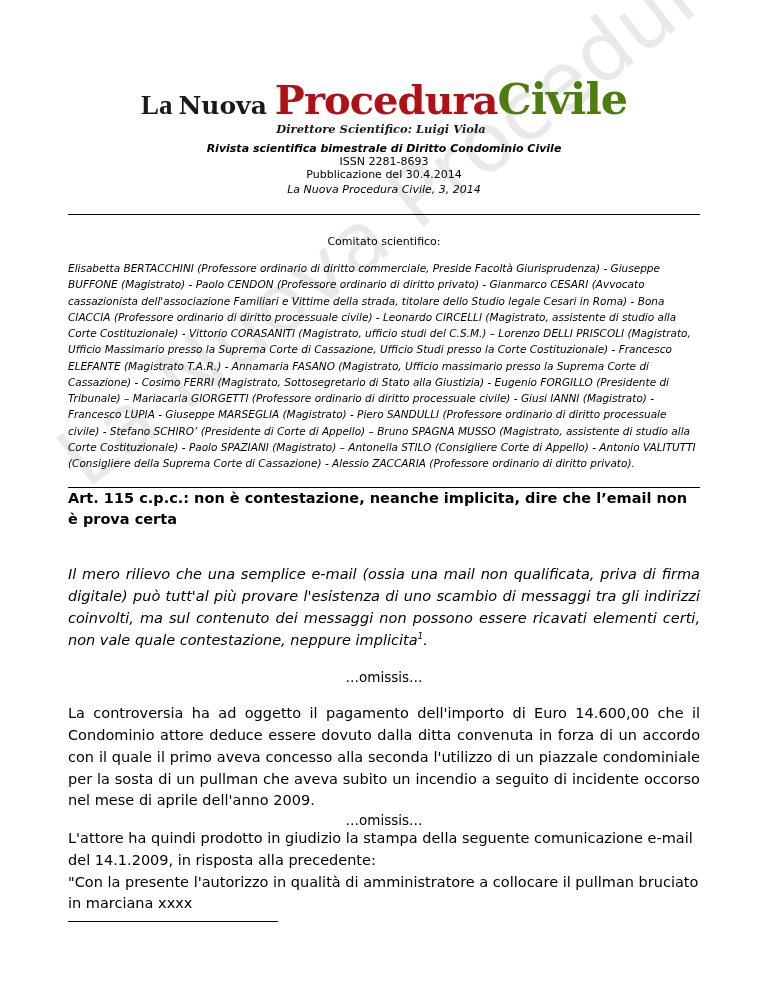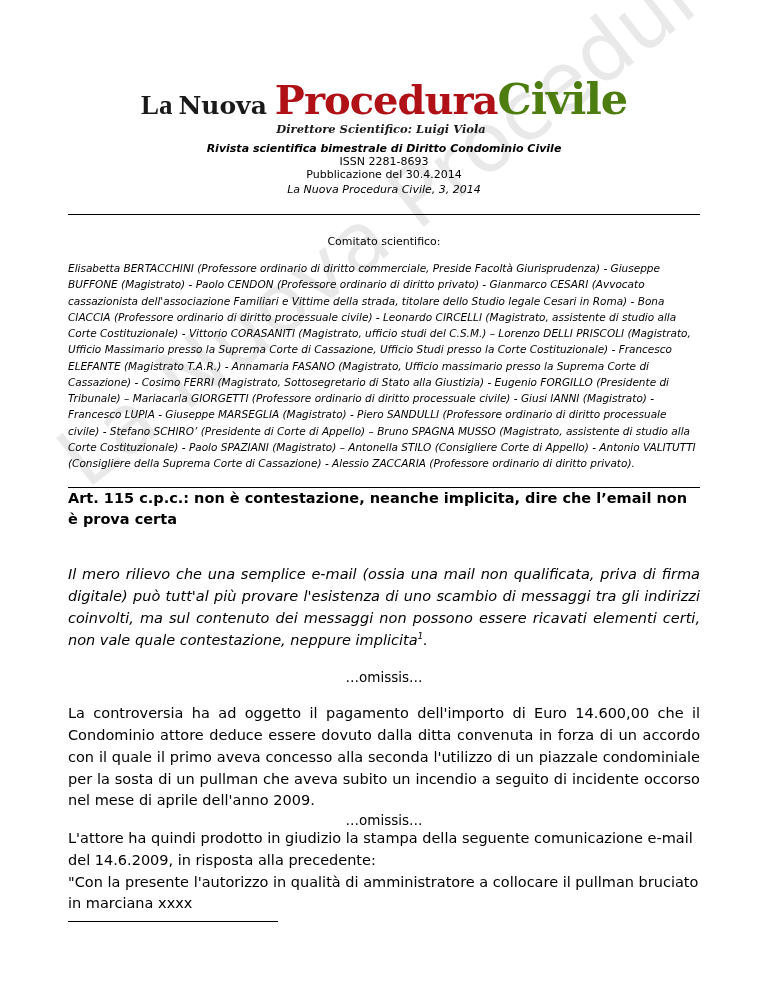--- a/index.html
+++ b/index.html
@@ -224,21 +224,21 @@
 
     <div class="abstract"><span>Il mero rilievo  che  una semplice e-mail (ossia una mail non qualificata, priva di firma digitale) può tutt'al più provare l'esistenza di uno scambio di messaggi tra gli indirizzi coinvolti, ma sul contenuto dei messaggi non possono essere ricavati elementi certi, non vale quale contestazione, neppure implicita</span><sup>1</sup><span>.</span></div>
 
 
     <div class="omissis">…omissis…</div>
 
     <div class="body-par">La controversia ha ad oggetto il pagamento dell'importo di Euro 14.600,00 che il Condominio attore deduce essere dovuto dalla ditta convenuta in forza di un accordo con il quale il primo aveva concesso alla seconda l'utilizzo di un piazzale condominiale per la sosta di un pullman che aveva subito un incendio a seguito di incidente occorso nel mese di aprile dell'anno 2009.</div>
 
     <div class="omissis second">…omissis…</div>
 
-    <div class="body-par tight">L'attore ha quindi prodotto in giudizio la stampa della seguente comunicazione e-mail del 14.6.2009, in risposta alla precedente:</div>
+    <div class="body-par tight">L'attore ha quindi prodotto in giudizio la stampa della seguente comunicazione e-mail del 14.1.2009, in risposta alla precedente:</div>
 
     <div class="body-par tight">"Con la presente l'autorizzo in qualità di amministratore a collocare il pullman bruciato in marciana xxxx</div>
 
     <div class="footnote-wrap">
       <hr class="footnote-sep">
 
     </div>
 
   </div>
 </div>

